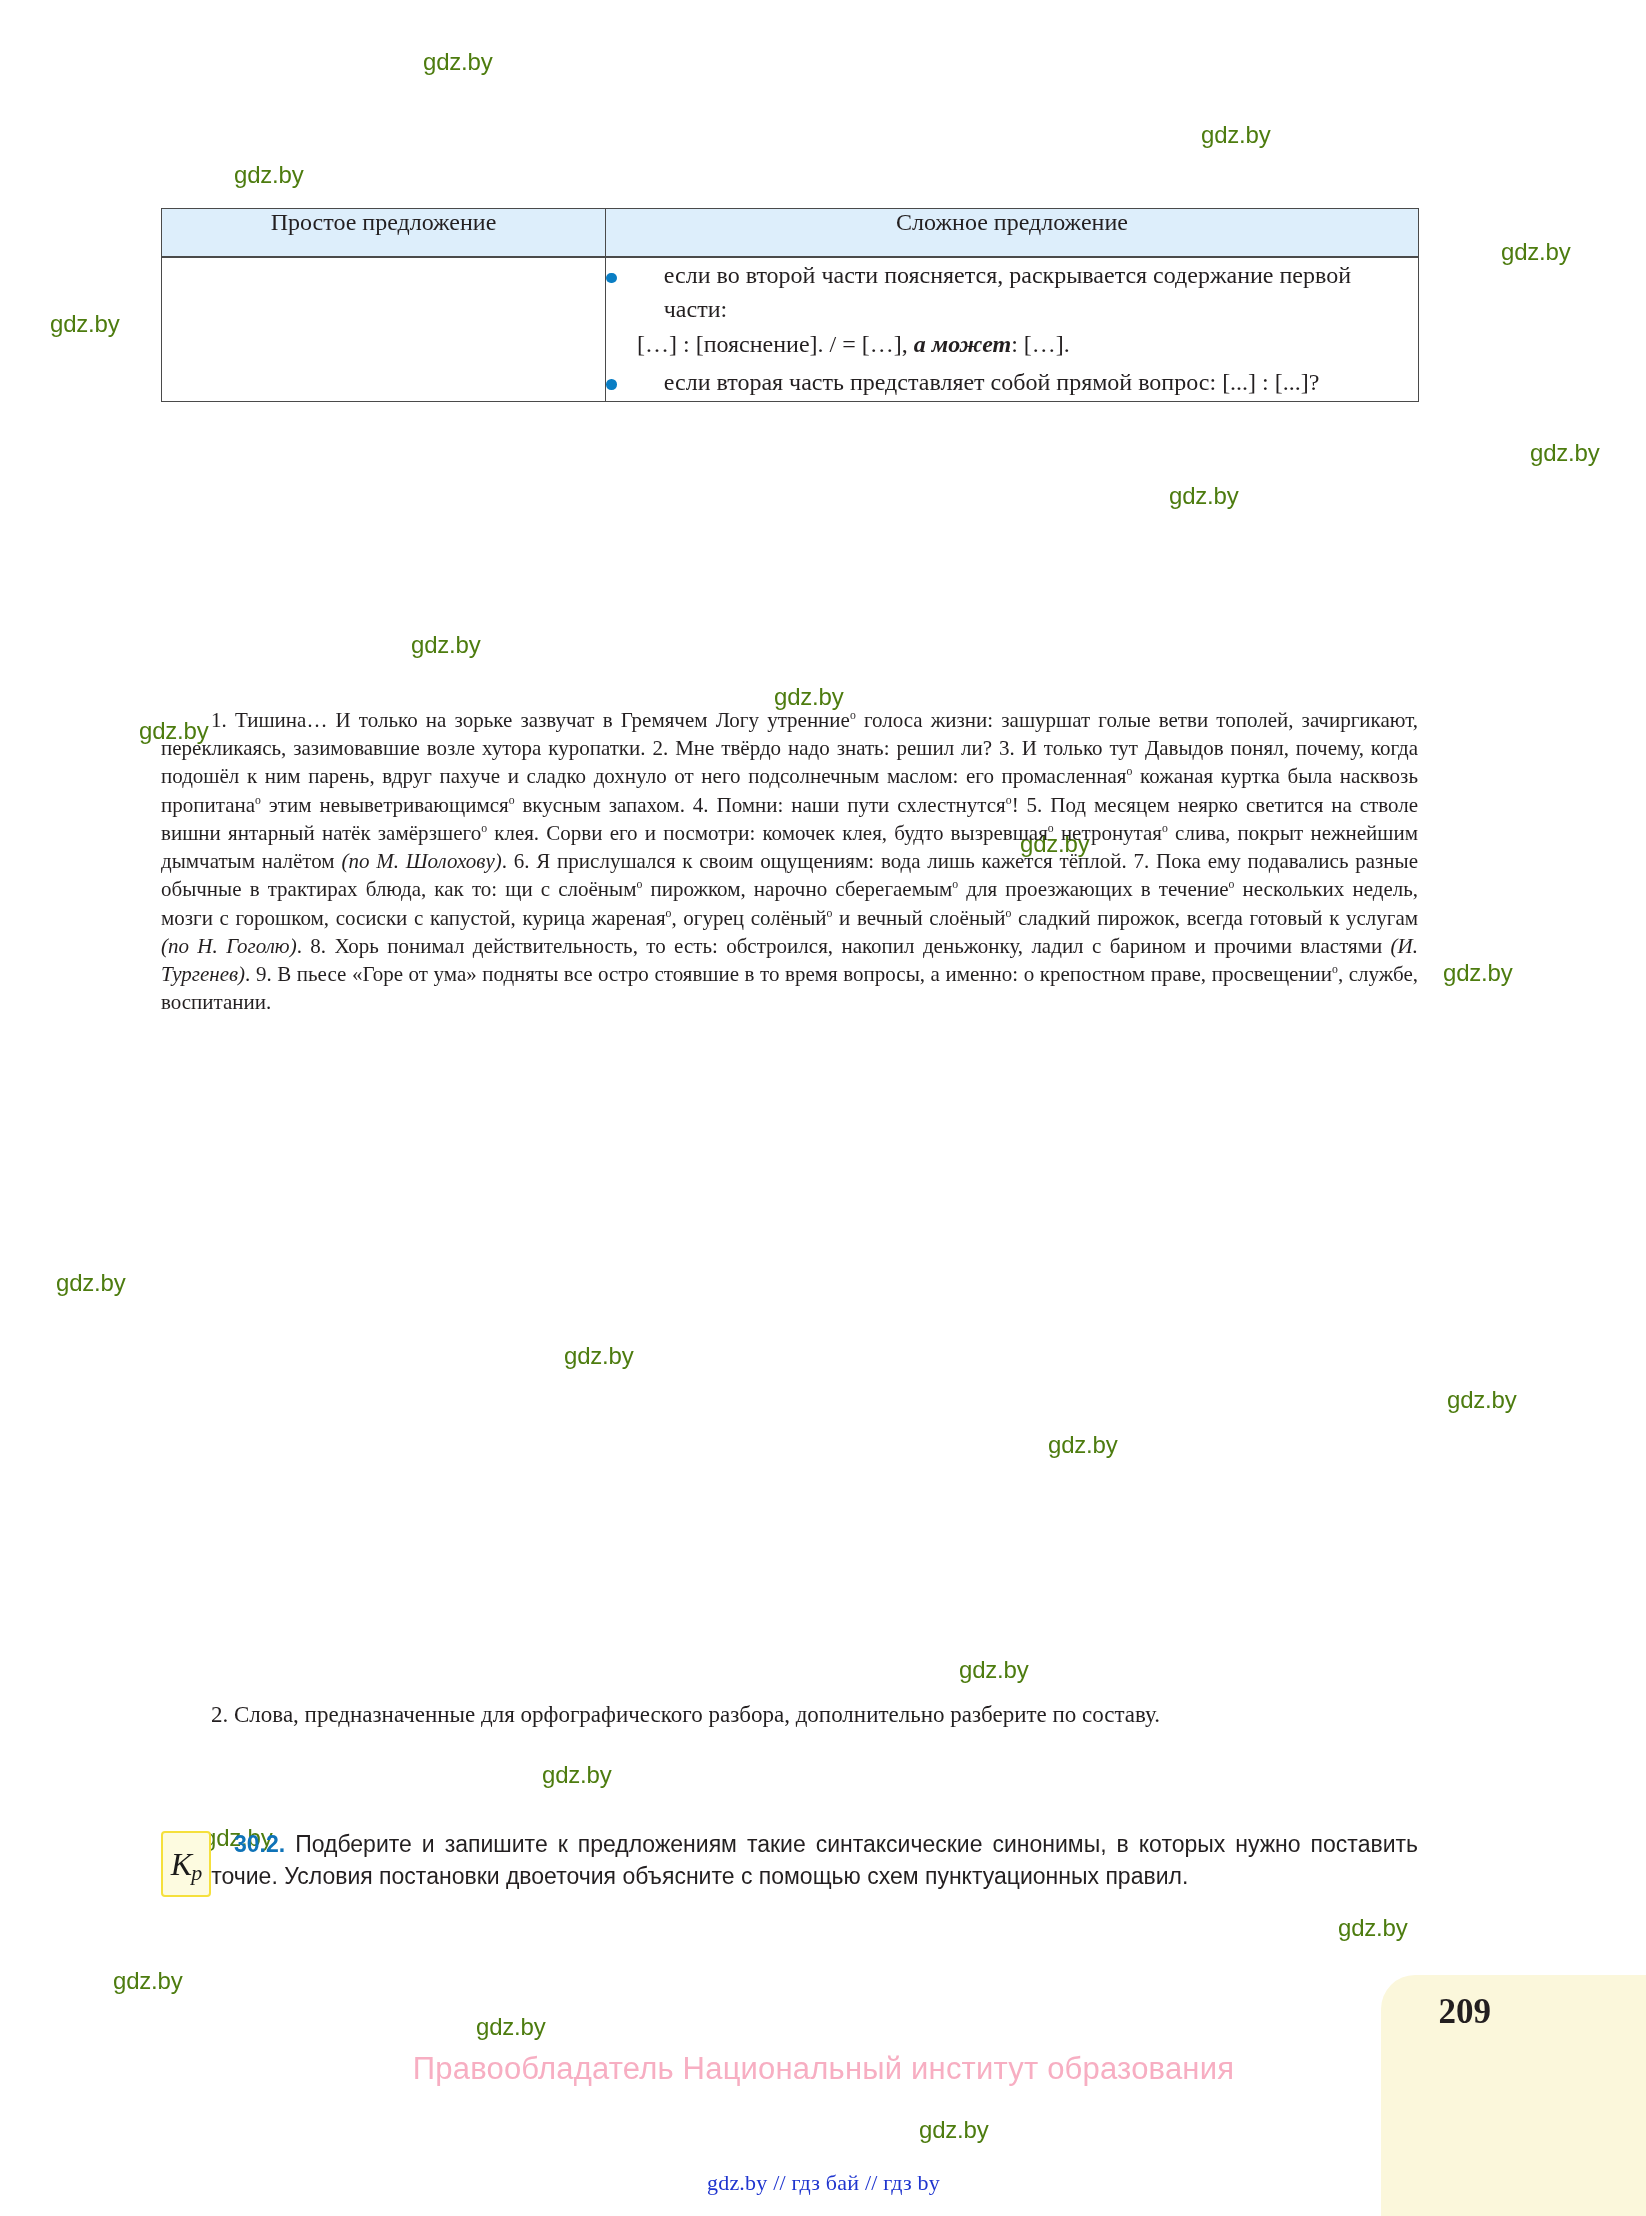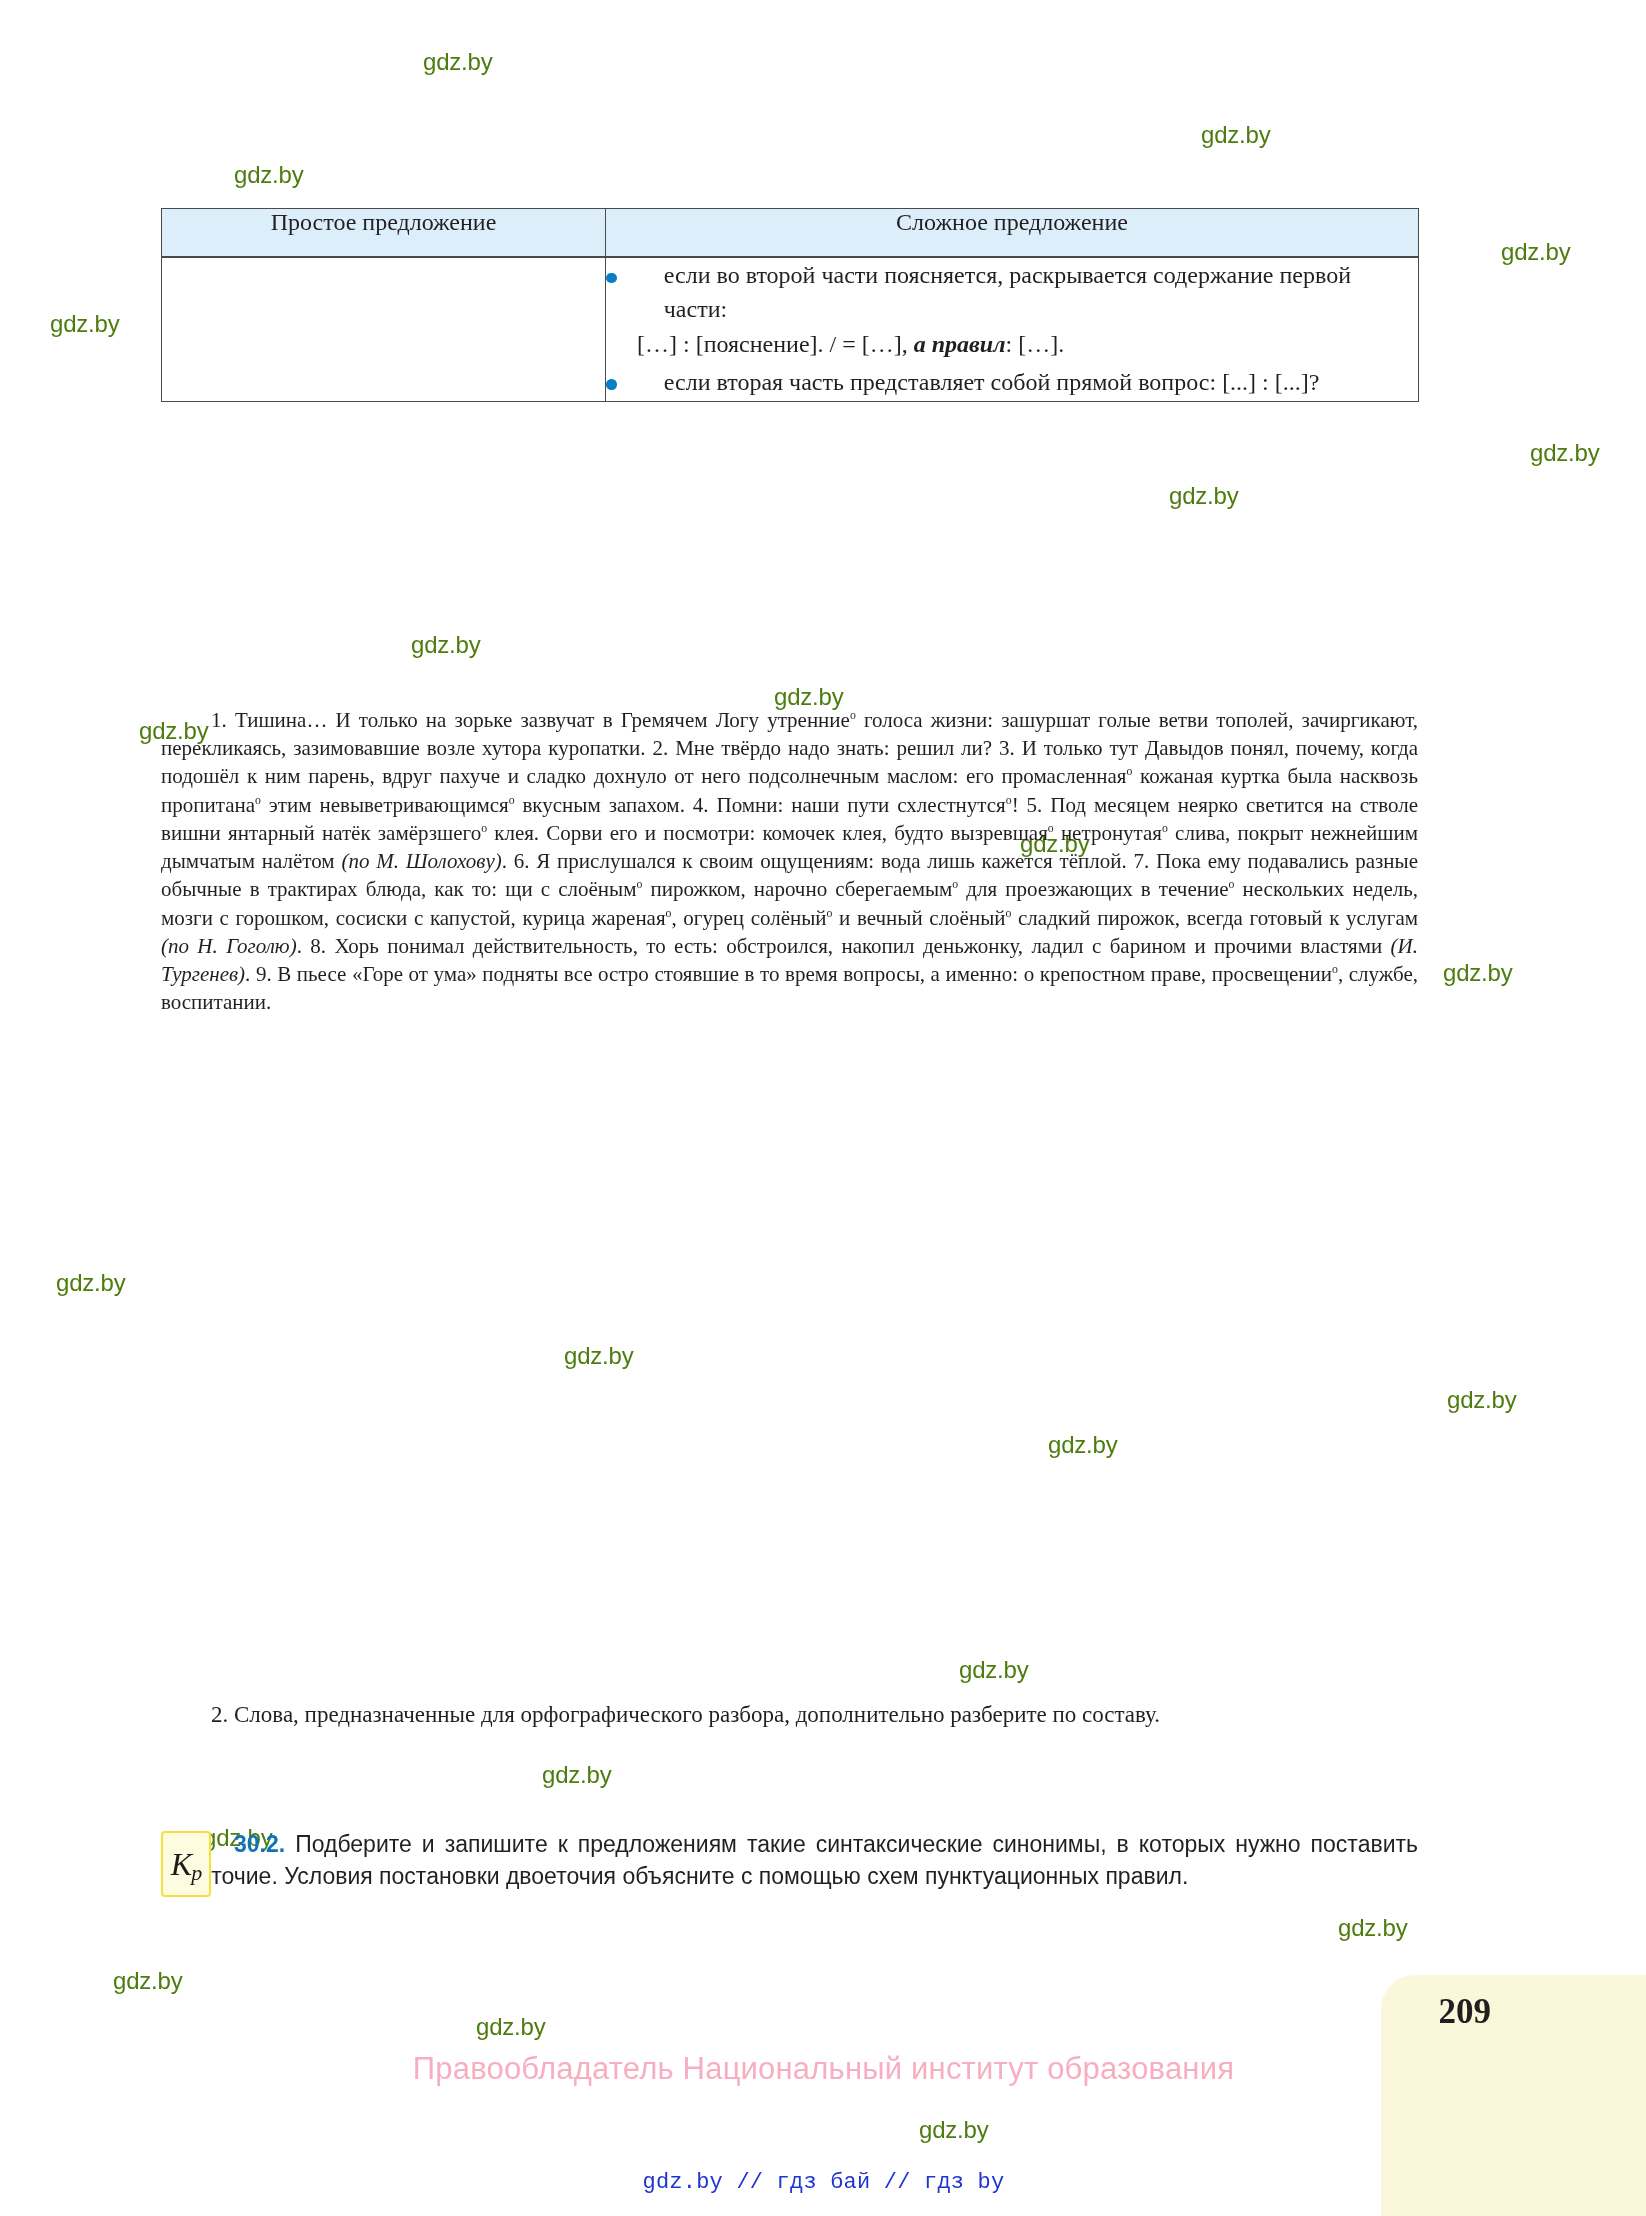--- a/index.html
+++ b/index.html
@@ -222,21 +222,21 @@
     letter-spacing: 0.2px;
   }
 
   
   .footer-links {
     position: absolute;
     left: 0;
     top: 2170px;
     width: 100%;
     text-align: center;
-    font-family: Liberation Mono, monospace;
+    font-family: Liberation Serif, serif;
     font-size: 22px;
     color: #1f35cf;
     letter-spacing: 0.2px;
   }
 </style>
 </head>
 <body>
 
 <div id="page">
 
@@ -279,21 +279,21 @@
       <tr>
         <td class="cell-simple">&nbsp;</td>
         <td class="cell-complex">
 
           <div class="bullet-row">
             <span class="bullet-dot"></span>
             <span class="bullet-text">если во второй части поясняется, раскрывается содержание первой части:</span>
           </div>
 
           <div class="schema-line">
-            <span>[…] : [пояснение]. / = […], </span><i>а правил</i><span>: […].</span>
+            <span>[…] : [пояснение]. / = […], </span><i>а может</i><span>: […].</span>
           </div>
 
           <div class="bullet-row">
             <span class="bullet-dot"></span>
             <span class="bullet-text">если вторая часть представляет собой прямой вопрос: [...] : [...]?</span>
           </div>
 
         </td>
       </tr>
     </tbody>

